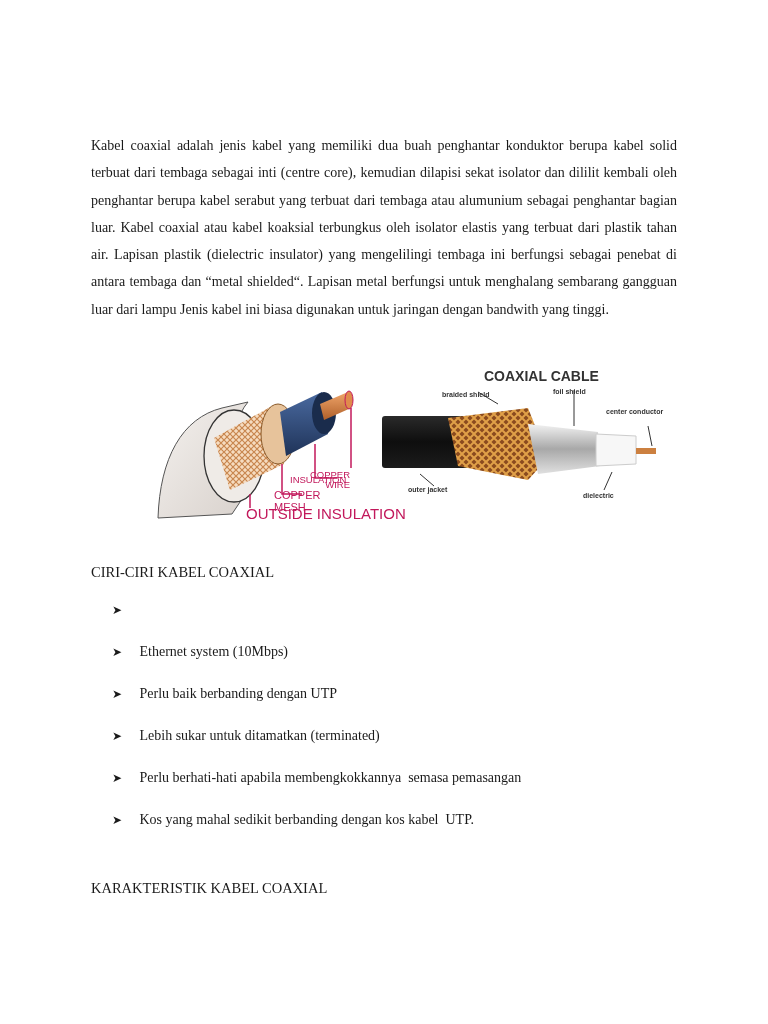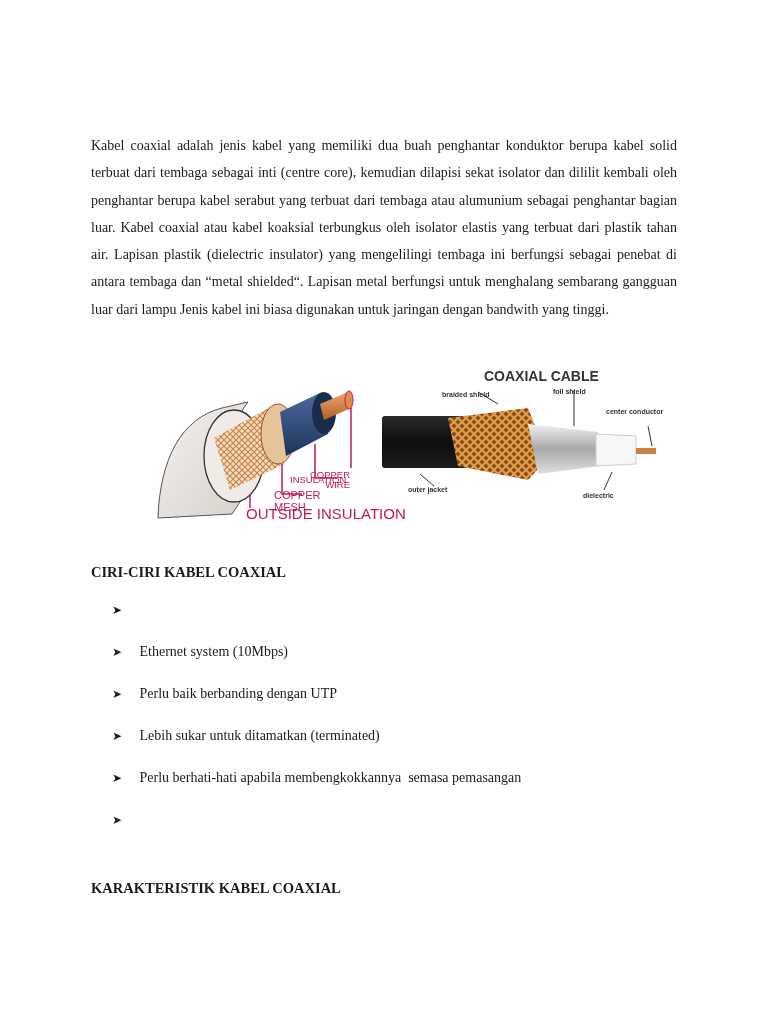--- a/index.html
+++ b/index.html
@@ -5,21 +5,21 @@
   html, body { margin: 0; padding: 0; background: #ffffff; }
   body { width: 768px; height: 1024px; position: relative; overflow: hidden;
          font-family: "Liberation Serif", "DejaVu Serif", serif; color: #1a1a1a; }
   .page { position: absolute; left: 0; top: 0; width: 768px; height: 1024px; background: #fff; }
   .title { position: absolute; top: 93px; left: 0; width: 768px; text-align: center;
            font-weight: bold; font-size: 16.5px; letter-spacing: 0.2px; }
   .para { position: absolute; top: 132px; left: 91px; width: 586px; font-size: 14px;
           line-height: 27.3px; text-align: justify; text-align-last: left; }
   .fig-left { position: absolute; left: 152px; top: 368px; width: 202px; height: 156px; }
   .fig-right { position: absolute; left: 378px; top: 362px; width: 314px; height: 146px; }
-  .h2 { position: absolute; left: 91px; font-weight: bold; font-size: 14.5px; text-align: right; }
+  .h2 { position: absolute; left: 91px; font-weight: normal; font-size: 14.5px; text-align: right; }
   .bullets { position: absolute; left: 112px; top: 600px; width: 560px; margin: 0; padding: 0; list-style: none; }
   .bullets li { height: 42px; display: flex; align-items: flex-start; font-size: 14px; line-height: 20px; }
   .arrow { width: 24px; flex: 0 0 24px; font-size: 12px; line-height: 20px; }
   .lab { font-family: "Liberation Sans", "DejaVu Sans", sans-serif; }
 </style>
 </head>
 <body>
 
 <div class="page">
 
@@ -124,18 +124,19 @@
     <li>
       <span class="arrow">➤</span>
       <span style="white-space:pre"> Lebih sukar untuk ditamatkan (terminated)</span>
     </li>
     <li>
       <span class="arrow">➤</span>
       <span style="white-space:pre"> Perlu berhati-hati apabila membengkokkannya  semasa pemasangan</span>
     </li>
     <li>
       <span class="arrow">➤</span>
+      <span style="white-space:pre"> Kos yang mahal sedikit berbanding dengan kos kabel  UTP.</span>
     </li>
   </ul>
 
   <div class="h2" style="top:880px;">KARAKTERISTIK KABEL COAXIAL</div>
 
 </div>
 
 </body></html>

